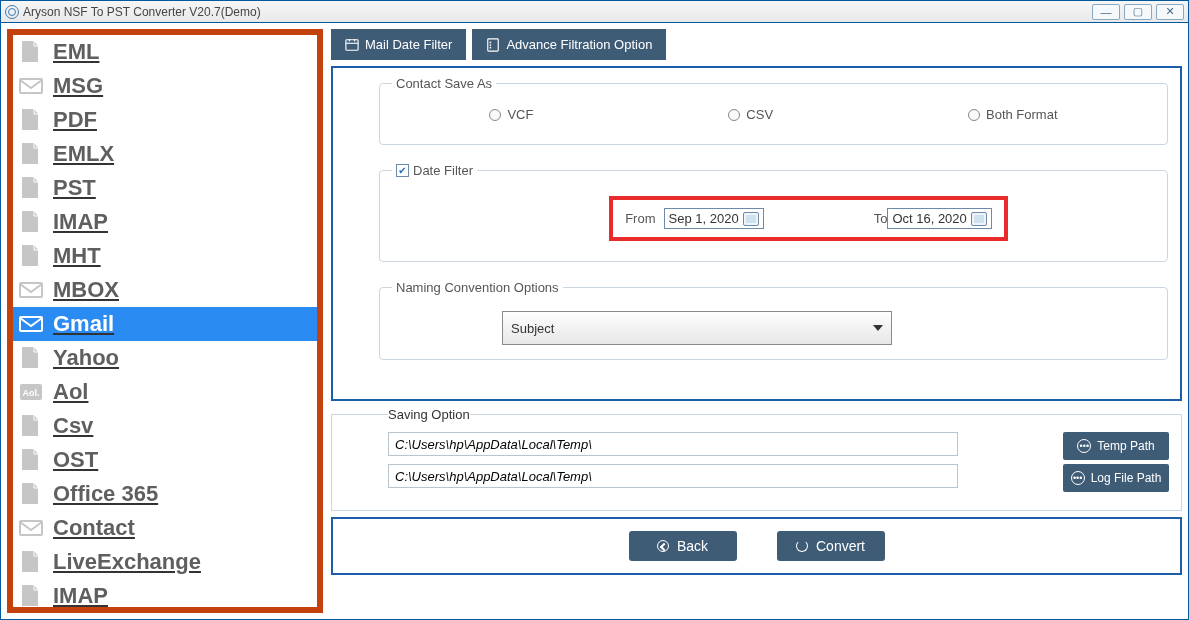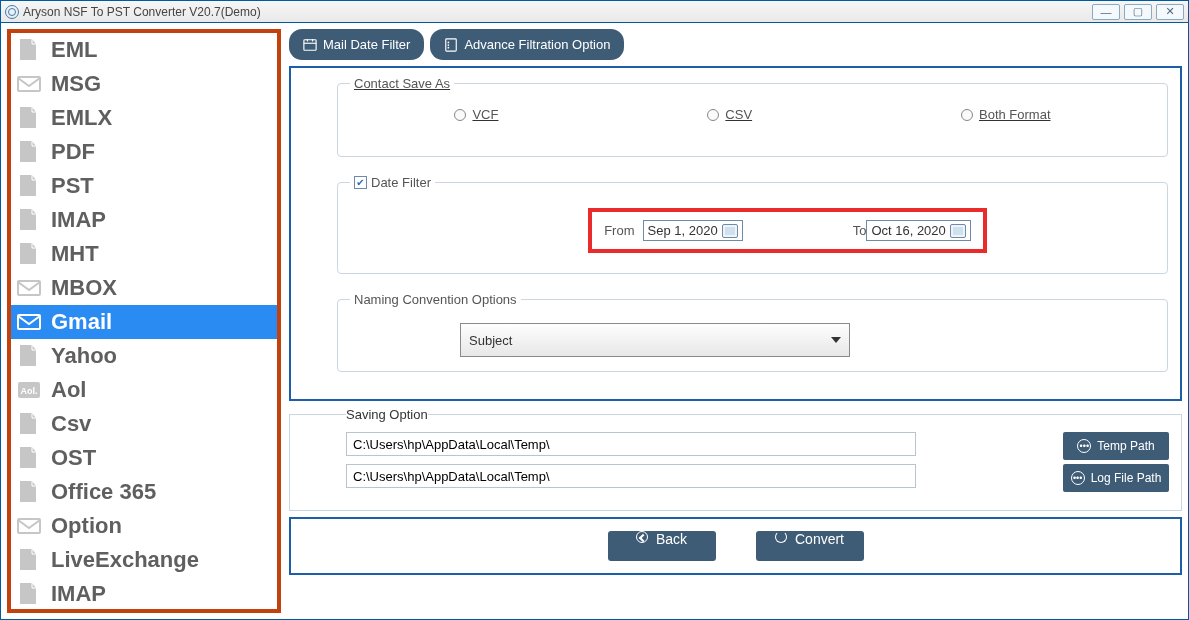--- a/index.html
+++ b/index.html
@@ -53,24 +53,25 @@
   }
   .main-area {
     flex: 1;
     display: flex;
     gap: 8px;
     padding: 6px;
     overflow: hidden;
   }
   
   .sidebar {
-    width: 274px;
-    border: 4px solid #c2410c;
+    width: 316px;
+    border: 6px solid #c2410c;
     background: #fff;
     overflow-y: auto;
+    text-decoration: underline;
   }
   .side-item {
     display: flex;
     align-items: center;
     gap: 8px;
     height: 34px;
     padding: 0 6px;
     cursor: pointer;
   }
   .side-item.active {
@@ -100,39 +101,38 @@
   }
   .tab {
     background: #3f5c77;
     color: #fff;
     padding: 8px 14px;
     display: flex;
     align-items: center;
     gap: 6px;
     font-size: 13px;
     cursor: pointer;
-    border-radius: 13px;
   }
   .tab.active { background: #3f5c77; }
   .tab-icon { width:14px; height:14px; display:inline-block; }
   .panel-outer {
     border: 2px solid #1d5ea8;
     padding: 8px 12px 8px 46px;
     flex: 0 0 auto;
     height: 335px;
     position: relative;
   }
   fieldset.section {
     border: 1px solid #ccd6e0;
     border-radius: 4px;
     margin-bottom: 18px;
     padding: 12px 12px 14px 12px;
     position: relative;
   }
-  fieldset.section.thickpad { padding-bottom: 34px; text-decoration: underline; }
+  fieldset.section.thickpad { padding-bottom: 22px; }
   fieldset.section > legend {
     font-size: 13px;
     padding: 0 4px;
     color: #555;
   }
   .radio-row {
     display: flex;
     justify-content: space-around;
     padding-top: 4px;
   }
@@ -188,21 +188,21 @@
   }
   
   fieldset.saving {
     border: 1px solid #ccd6e0;
     padding: 10px 12px 14px 56px;
     position: relative;
   }
   .saving-row { display:flex; align-items:center; gap:12px; margin-bottom:8px; }
   .path-input {
     flex:0 0 570px; border:1px solid #b8c4d0; height:24px;
-    padding: 0 6px; font-size:13px; background:#fff;
+    padding: 0 6px; font-size:13px; background:#fff;font-style:italic;
   }
   .side-btn {
     width:106px; height:28px; background:#3f5c77; color:#fff;
     display:flex; align-items:center; justify-content:center; gap:6px;
     font-size:12px; border-radius:2px; cursor:pointer;
     position:absolute;
     right:12px;
   }
   .side-btn.top { top:10px; }
   .side-btn.bottom { top:42px; }
@@ -212,21 +212,21 @@
     font-size:9px;
   }
   
   .bottom-bar {
     border: 2px solid #1d5ea8;
     height: 58px;
     display:flex; align-items:center; justify-content:center; gap:40px;
   }
   .big-btn {
     width:108px; height:30px; background:#3f5c77; color:#fff;
-    display:flex; align-items:flex-start; justify-content:center; gap:8px;
+    display:flex; align-items:center; justify-content:center; gap:8px;
     font-size:14px; border-radius:3px; cursor:pointer;
   }
   .big-btn .arrow {
     width:12px; height:12px; border:1.5px solid #fff; border-radius:50%;
     position:relative;
   }
   .big-btn .arrow::after {
     content:""; position:absolute; left:3px; top:2.5px;
     border-right:2px solid #fff; border-bottom:2px solid #fff;
     width:4px; height:4px; transform:rotate(135deg);
@@ -275,30 +275,30 @@
           </span>
           <span class="label">MSG</span>
         </div>
         <div class="side-item">
           <span class="icon">
             <svg width="22" height="24" viewBox="0 0 22 24">
               <path d="M3 1 h12 l4 5 v16 h-16 z" fill="#c6c6c6" stroke="#c6c6c6" stroke-width="0"></path>
               <path d="M15 1 v5 h4" fill="none" stroke="#fff" stroke-width="1"></path>
             </svg>
           </span>
+          <span class="label">PDF</span>
+        </div>
+        <div class="side-item">
+          <span class="icon">
+            <svg width="22" height="24" viewBox="0 0 22 24">
+              <path d="M3 1 h12 l4 5 v16 h-16 z" fill="#c6c6c6" stroke="#c6c6c6" stroke-width="0"></path>
+              <path d="M15 1 v5 h4" fill="none" stroke="#fff" stroke-width="1"></path>
+            </svg>
+          </span>
           <span class="label">EMLX</span>
-        </div>
-        <div class="side-item">
-          <span class="icon">
-            <svg width="22" height="24" viewBox="0 0 22 24">
-              <path d="M3 1 h12 l4 5 v16 h-16 z" fill="#c6c6c6" stroke="#c6c6c6" stroke-width="0"></path>
-              <path d="M15 1 v5 h4" fill="none" stroke="#fff" stroke-width="1"></path>
-            </svg>
-          </span>
-          <span class="label">PDF</span>
         </div>
         <div class="side-item">
           <span class="icon">
             <svg width="22" height="24" viewBox="0 0 22 24">
               <path d="M3 1 h12 l4 5 v16 h-16 z" fill="#c6c6c6" stroke="#c6c6c6" stroke-width="0"></path>
               <path d="M15 1 v5 h4" fill="none" stroke="#fff" stroke-width="1"></path>
             </svg>
           </span>
           <span class="label">PST</span>
         </div>
@@ -383,21 +383,21 @@
           </span>
           <span class="label">Office 365</span>
         </div>
         <div class="side-item">
           <span class="icon">
             <svg width="24" height="20" viewBox="0 0 24 20">
               <rect x="1" y="3" width="22" height="14" rx="1" fill="none" stroke="#c6c6c6" stroke-width="2"></rect>
               <polyline points="1,4 12,12 23,4" fill="none" stroke="#c6c6c6" stroke-width="2"></polyline>
             </svg>
           </span>
-          <span class="label">Option</span>
+          <span class="label">Contact</span>
         </div>
         <div class="side-item">
           <span class="icon">
             <svg width="22" height="24" viewBox="0 0 22 24">
               <path d="M3 1 h12 l4 5 v16 h-16 z" fill="#c6c6c6" stroke="#c6c6c6" stroke-width="0"></path>
               <path d="M15 1 v5 h4" fill="none" stroke="#fff" stroke-width="1"></path>
             </svg>
           </span>
           <span class="label">LiveExchange</span>
         </div>

